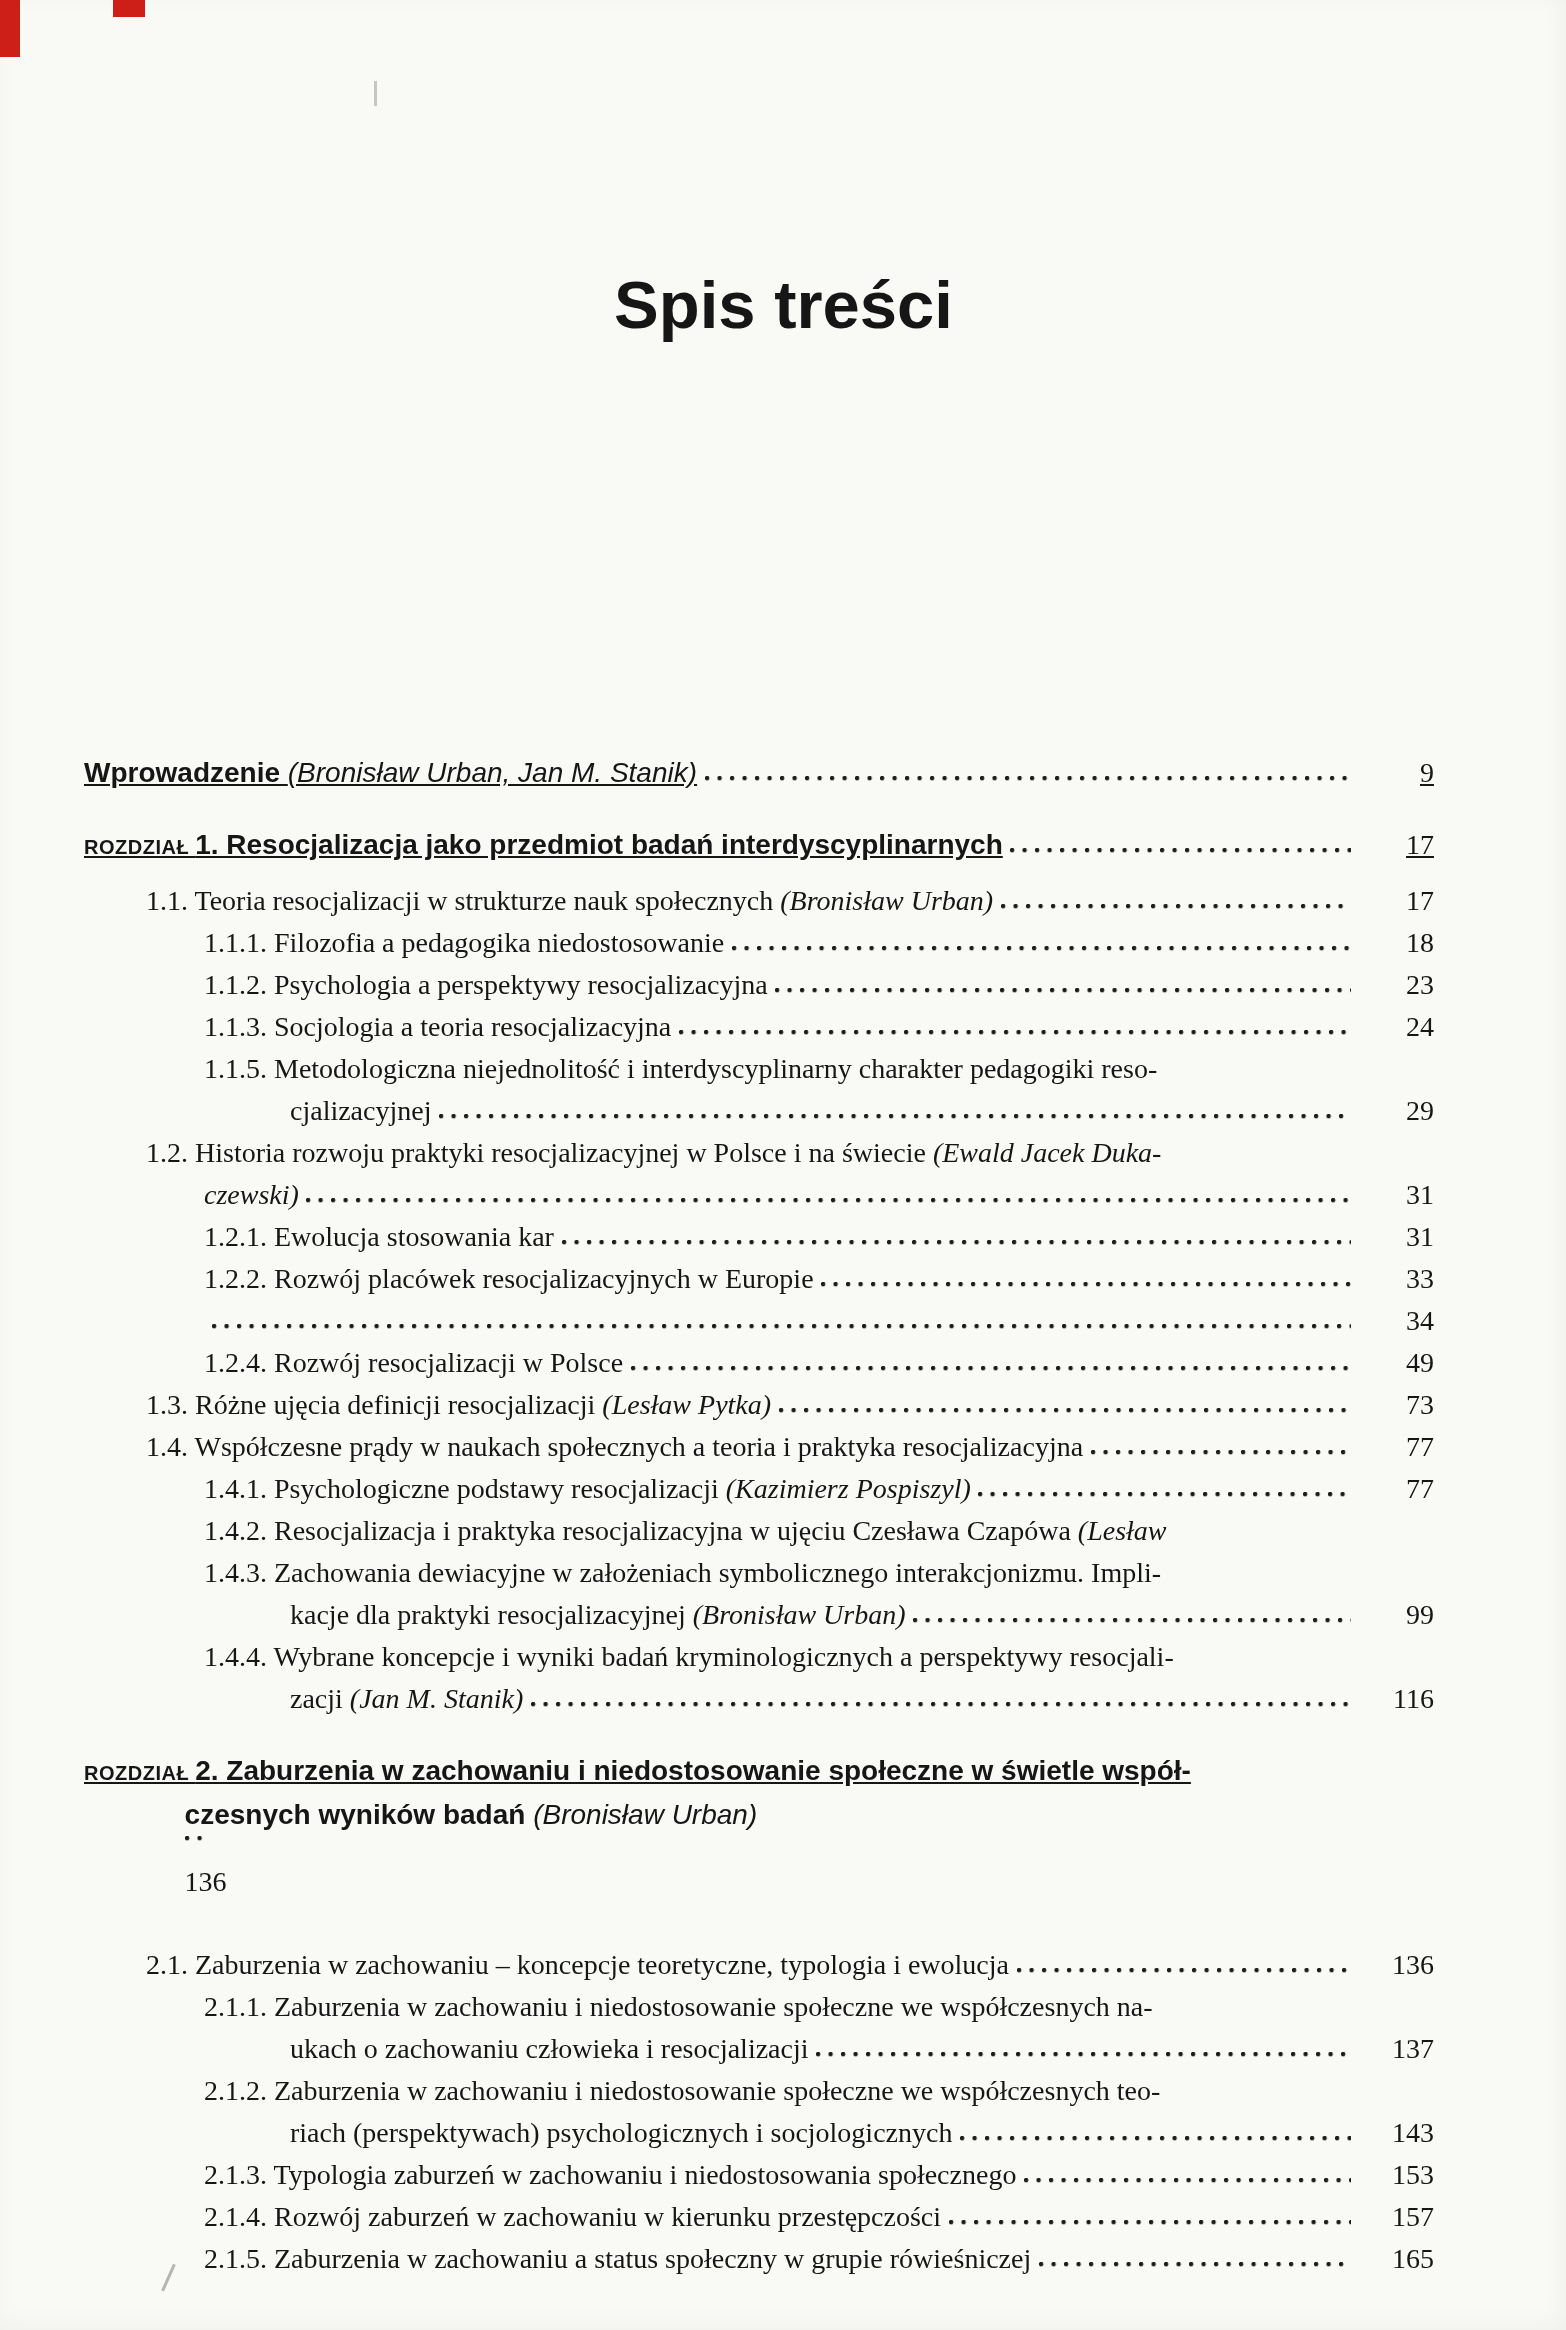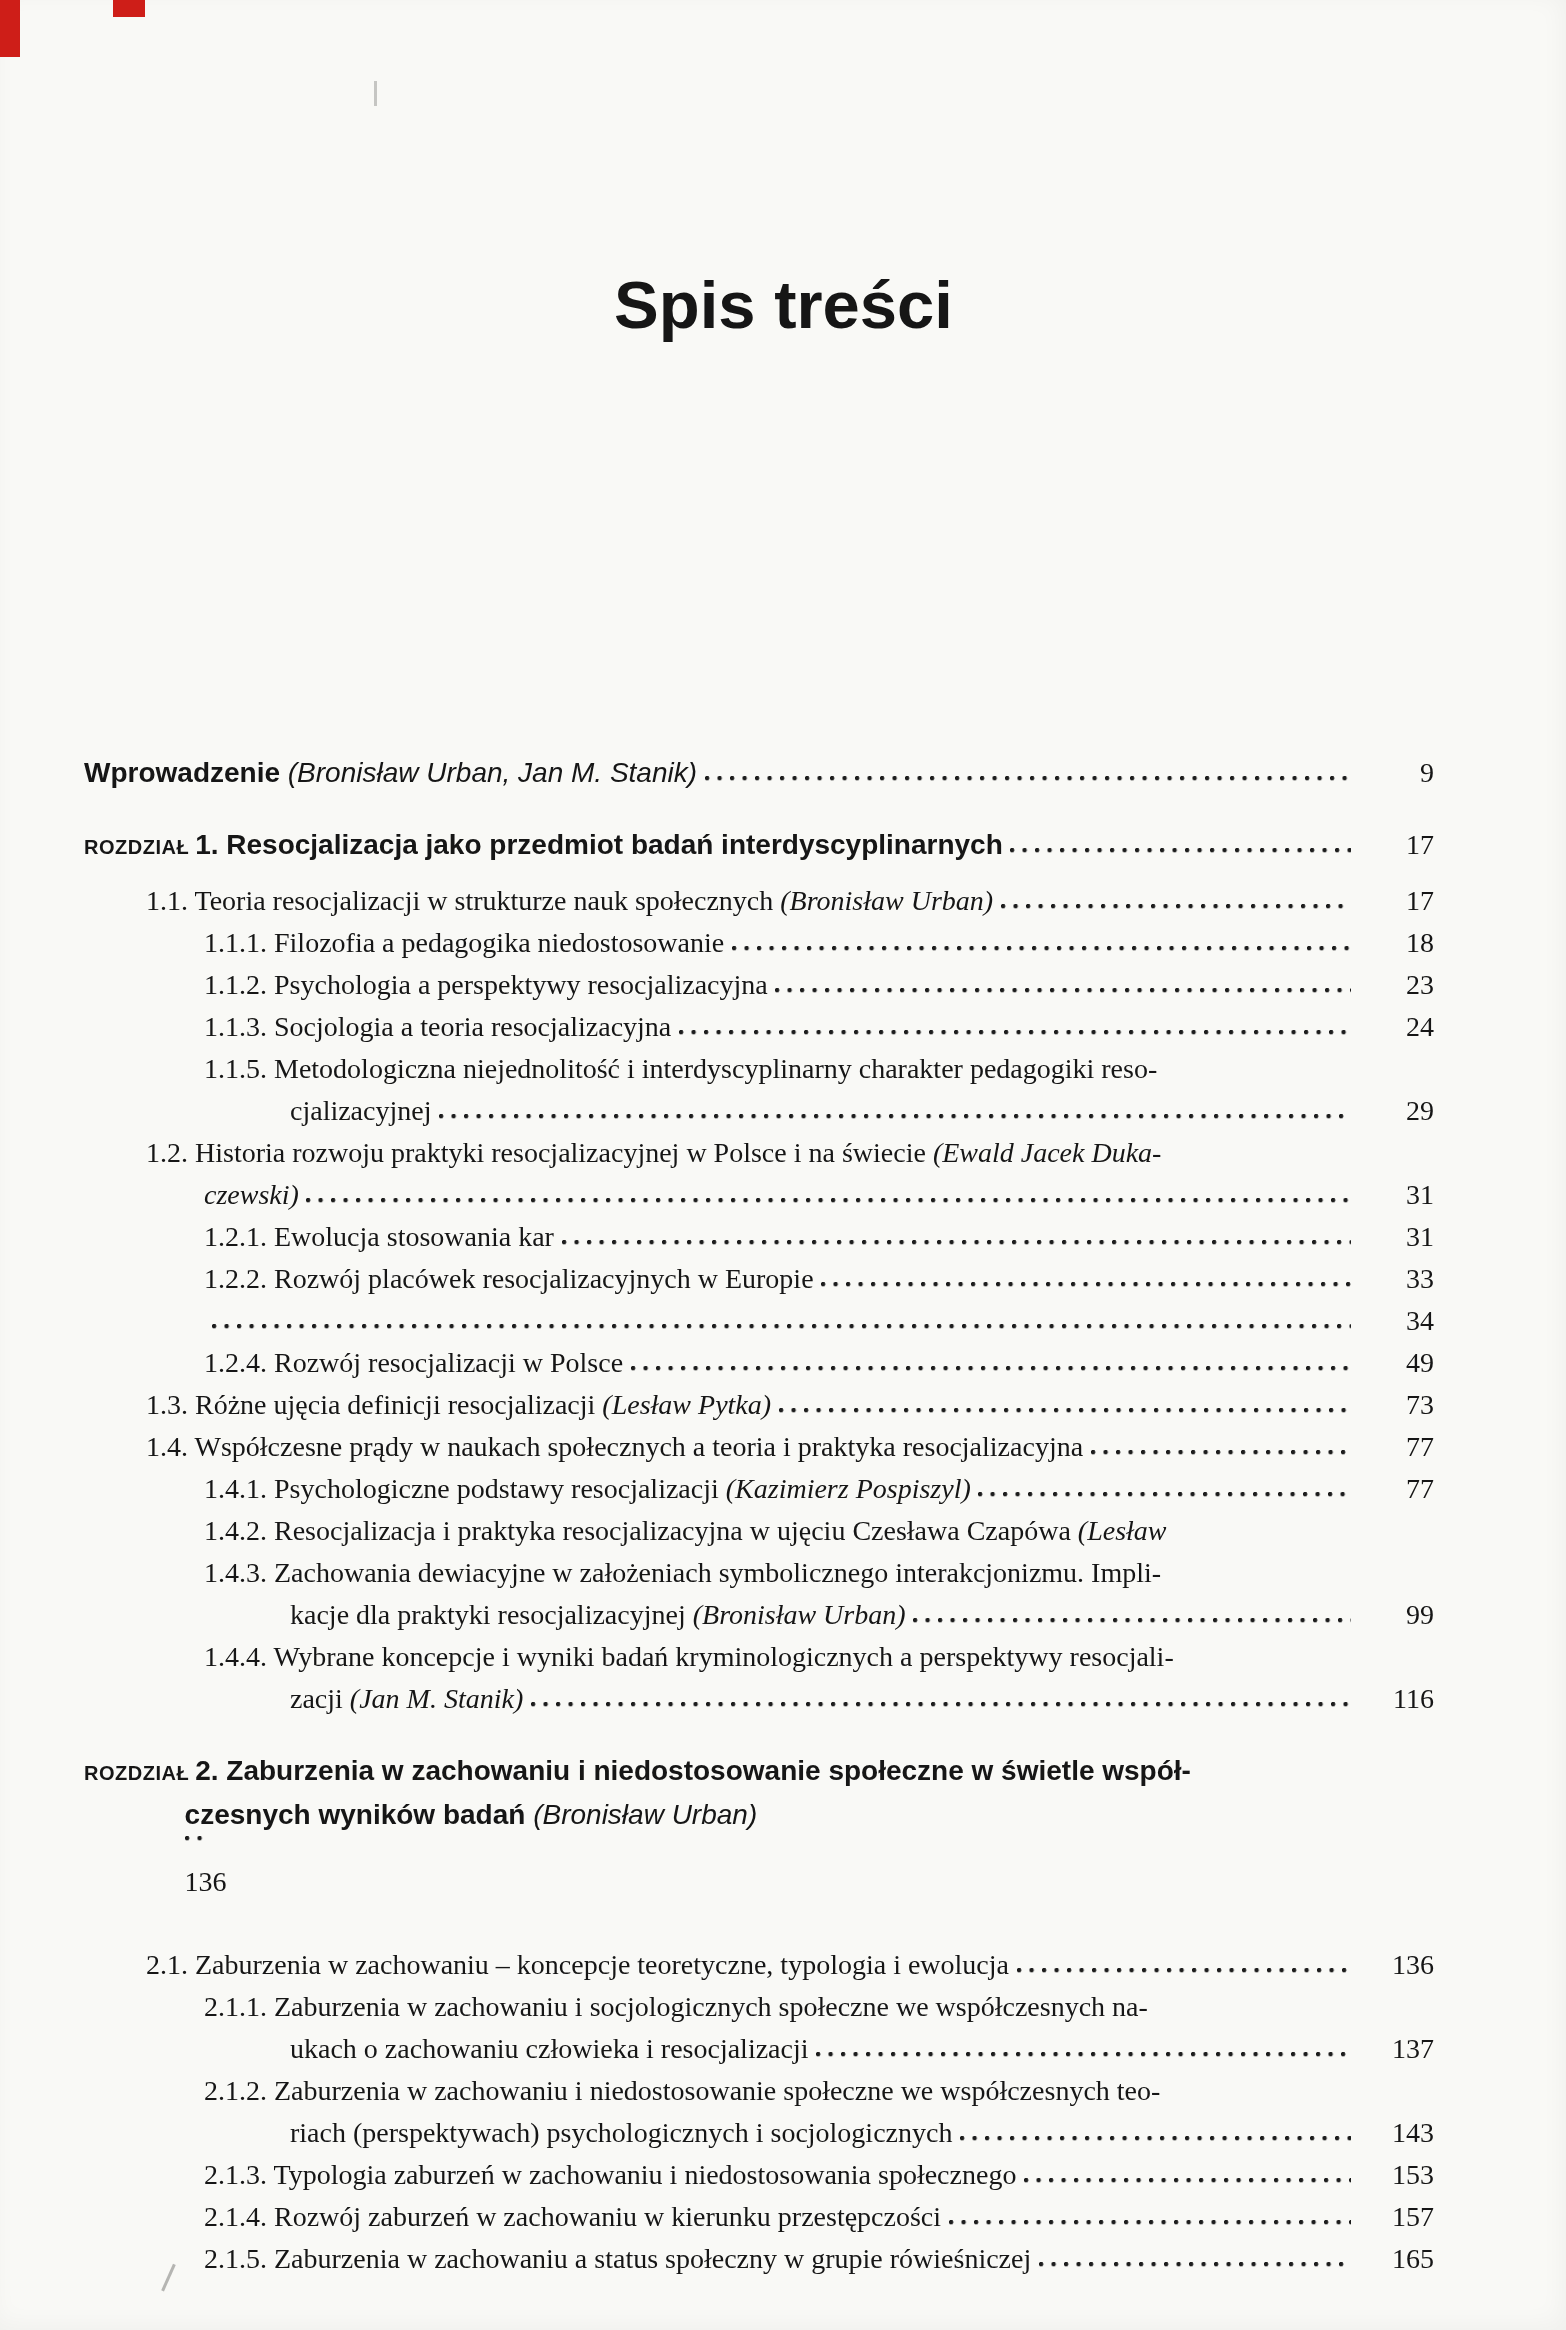--- a/index.html
+++ b/index.html
@@ -30,21 +30,21 @@
     font-family: "Liberation Sans", sans-serif;
     font-weight: 700; font-size: 67px; line-height: 1;
   }
 
   .toc { position: absolute; top: 752px; left: 84px; width: 1350px; }
 
   .row {
     display: flex; align-items: baseline;
     font-size: 28px; line-height: 42px;
   }
-  .ind0 { padding-left: 0; }
+  .ind0 { padding-left: 0; text-decoration: underline; }
   .ind1 { padding-left: 62px; }
   .ind2 { padding-left: 120px; }
   .ind3 { padding-left: 206px; }
   .ind4 { padding-left: 93px; flex-direction: column; }
 
   .txt { white-space: nowrap; }
 
   .s-hb { font-family: "Liberation Sans", sans-serif; font-weight: 700; }
   .s-hc { font-family: "Liberation Sans", sans-serif; font-weight: 700; font-size: 20px; letter-spacing: 0.5px; }
   .s-hi { font-family: "Liberation Sans", sans-serif; font-style: italic; }
@@ -224,21 +224,21 @@
       </div>
       <div class="entry t-section">
         <div class="row ind1">
           <span class="txt"><span class="s-r">2.1. Zaburzenia w zachowaniu – koncepcje teoretyczne, typologia i ewolucja</span></span>
           <span class="dots"></span>
           <span class="pg">136</span>
         </div>
       </div>
       <div class="entry t-subsection">
         <div class="row ind2">
-          <span class="txt"><span class="s-r">2.1.1. Zaburzenia w zachowaniu i socjologicznych społeczne we współczesnych na-</span></span>
+          <span class="txt"><span class="s-r">2.1.1. Zaburzenia w zachowaniu i niedostosowanie społeczne we współczesnych na-</span></span>
         </div>
         <div class="row ind3">
           <span class="txt"><span class="s-r">ukach o zachowaniu człowieka i resocjalizacji</span></span>
           <span class="dots"></span>
           <span class="pg">137</span>
         </div>
       </div>
       <div class="entry t-subsection">
         <div class="row ind2">
           <span class="txt"><span class="s-r">2.1.2. Zaburzenia w zachowaniu i niedostosowanie społeczne we współczesnych teo-</span></span>

